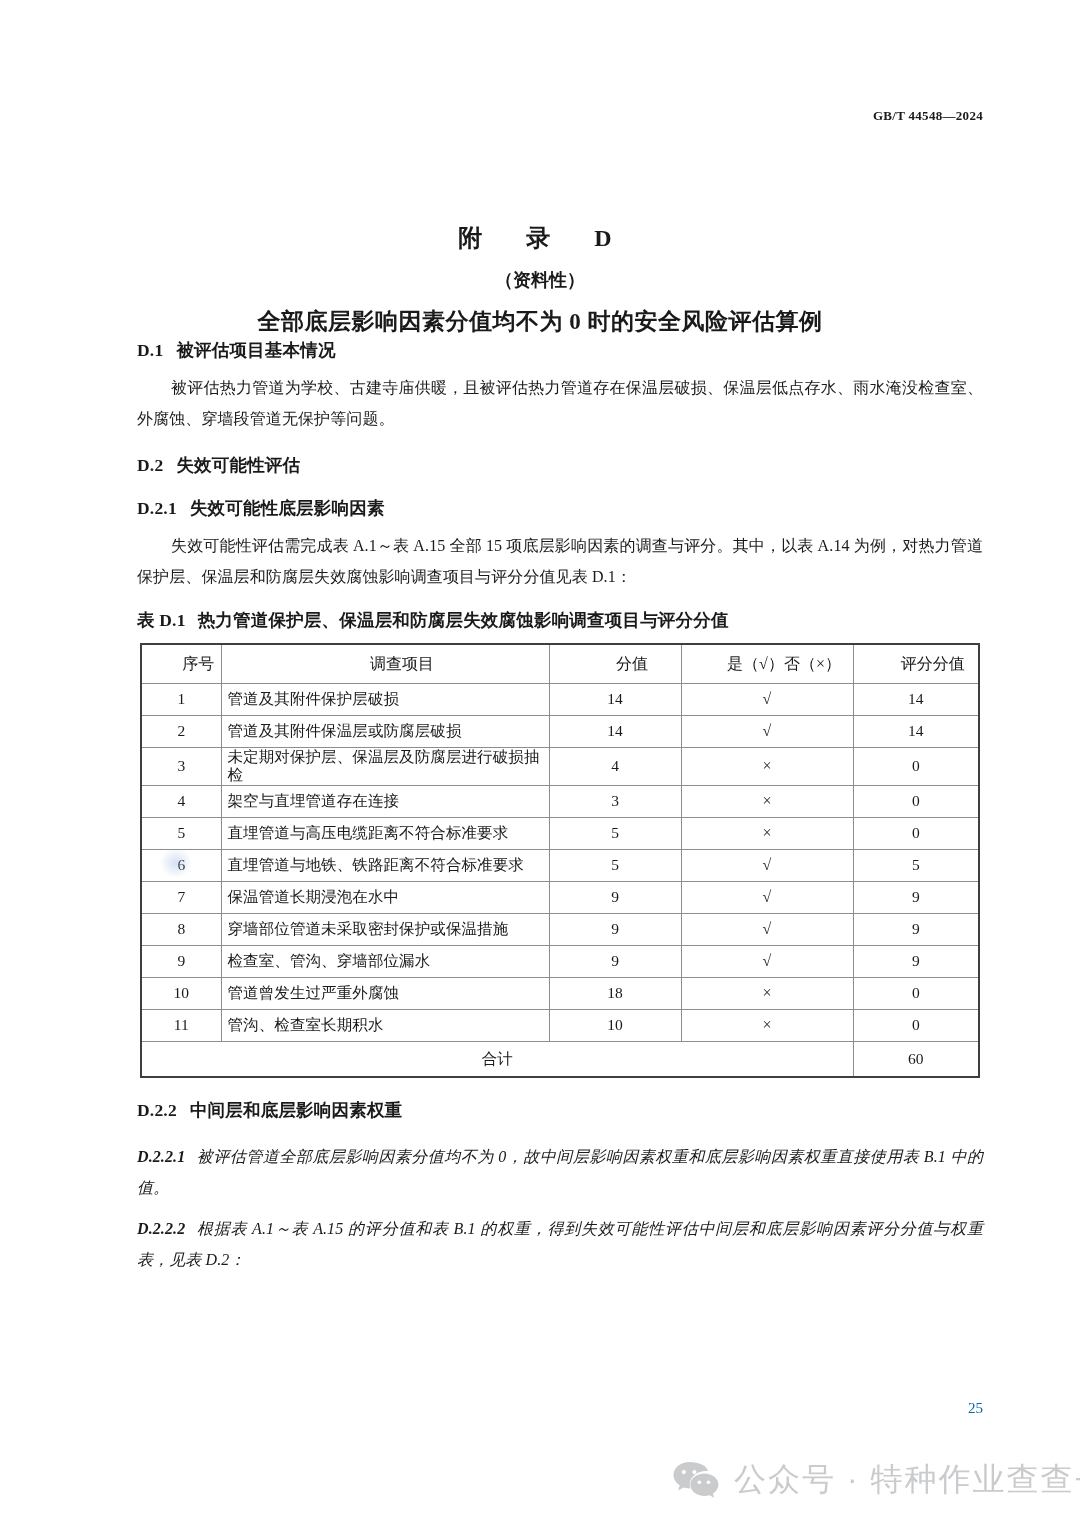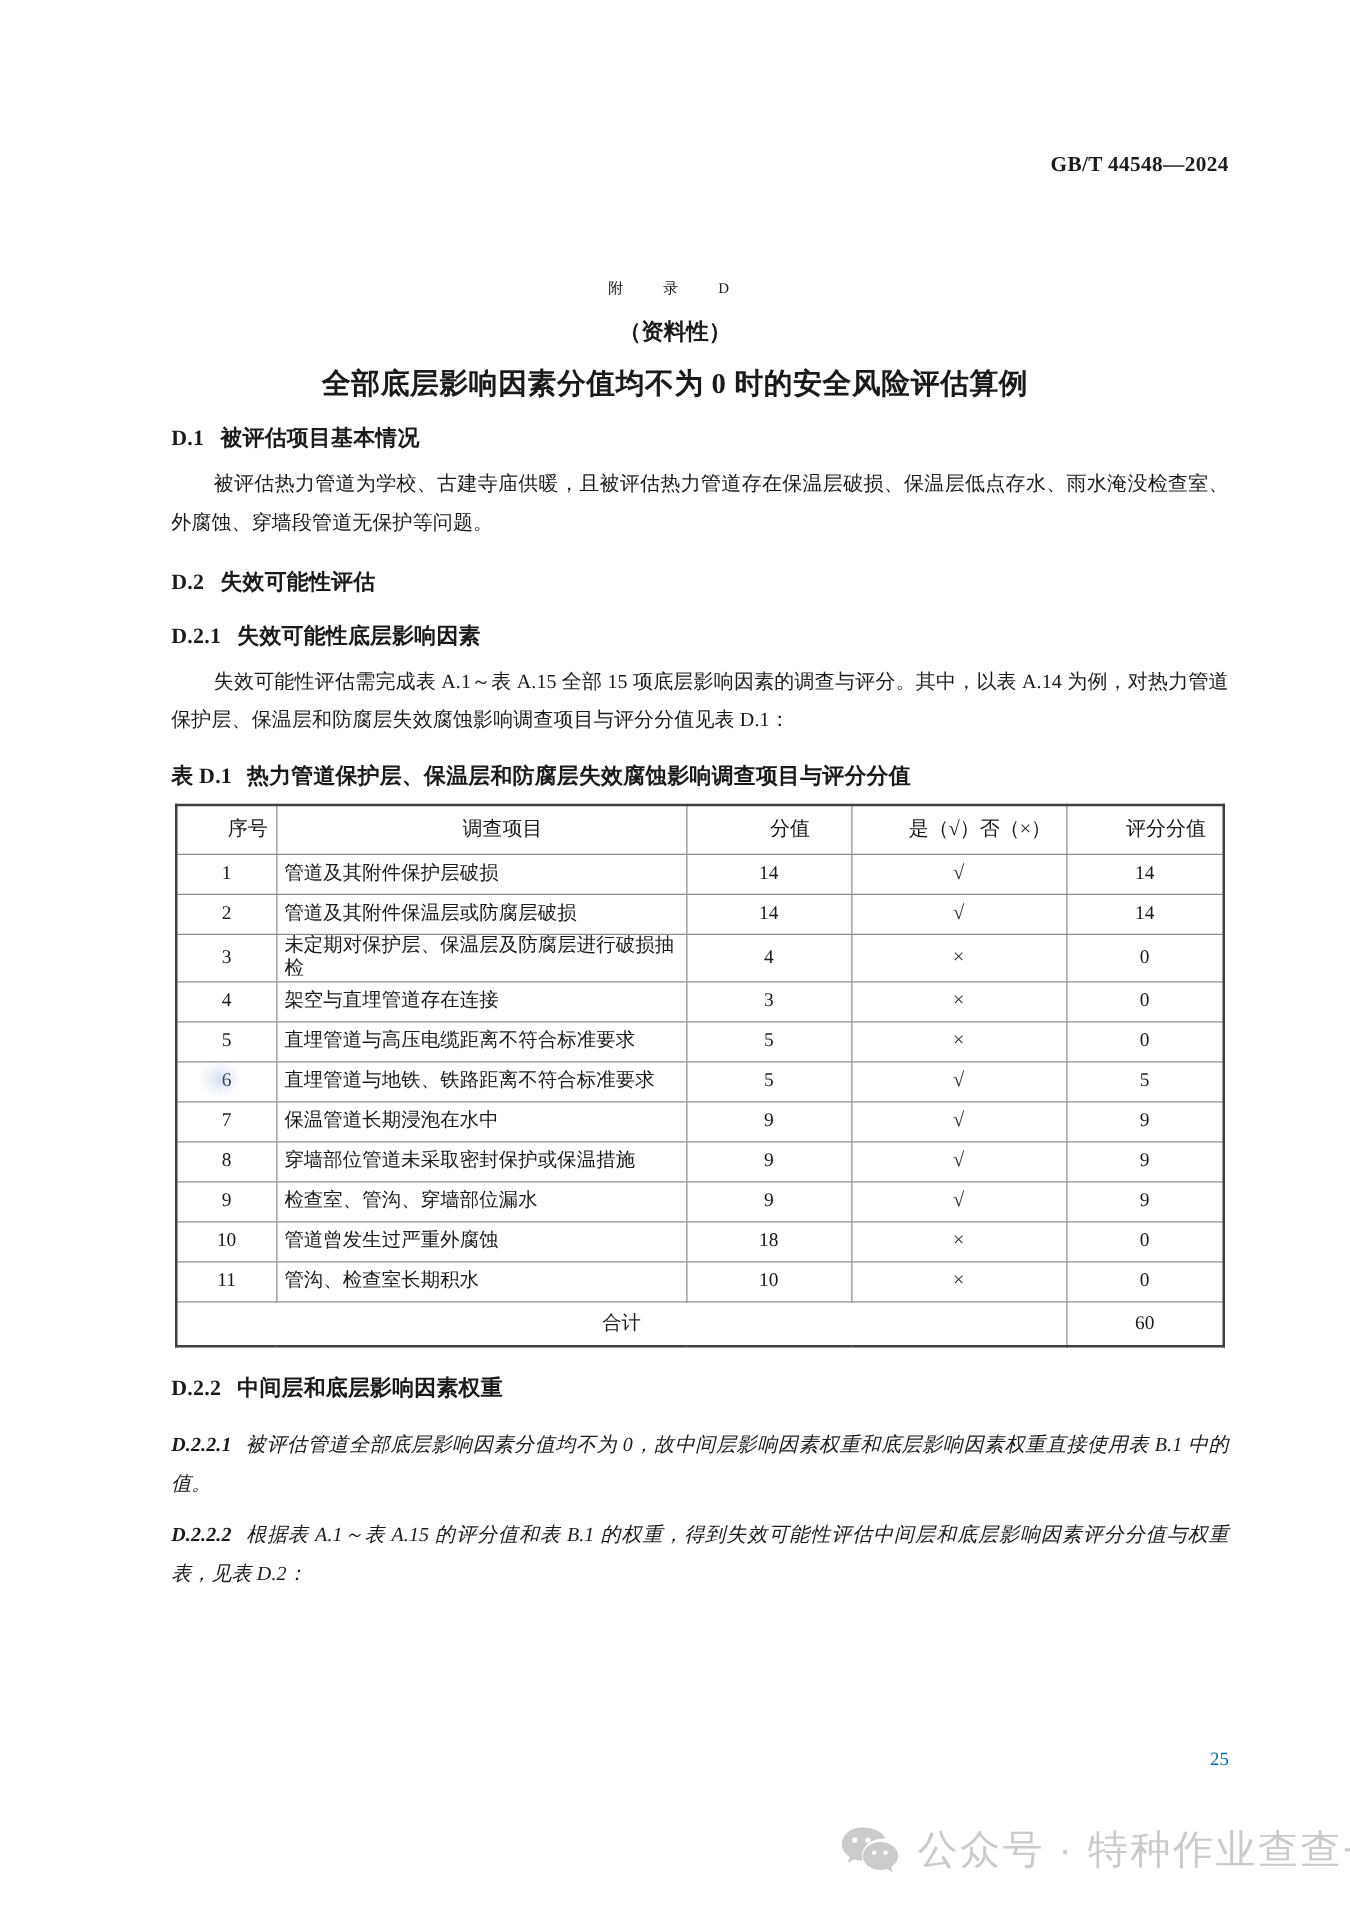--- a/index.html
+++ b/index.html
@@ -18,41 +18,41 @@
   .page {
     position: absolute;
     inset: 0;
     width: 1080px;
     height: 1528px;
   }
 
   
   .runhead {
     position: absolute;
-    top: 122px;
+    top: 108px;
     right: 97px;
-    font-size: 17px;
+    font-size: 13px;
     letter-spacing: 0.3px;
     white-space: nowrap;
     color: #1b1b1b;
     margin-left: 40px;
   }
   .runhead .std { font-weight: bold; font-family: "Liberation Serif", serif; }
 
   
   .annex-wrap {
     position: absolute;
     top: 222px;
     left: 0;
     width: 1080px;
     text-align: center;
   }
   .annex-title {
-    font-size: 12px;
-    font-weight: normal;
+    font-size: 24px;
+    font-weight: bold;
     letter-spacing: 10px;
     margin-bottom: 14px;
   }
   .annex-kind {
     font-size: 18px;
     font-weight: bold;
     margin-bottom: 14px;
   }
   .annex-name {
     font-size: 23px;

